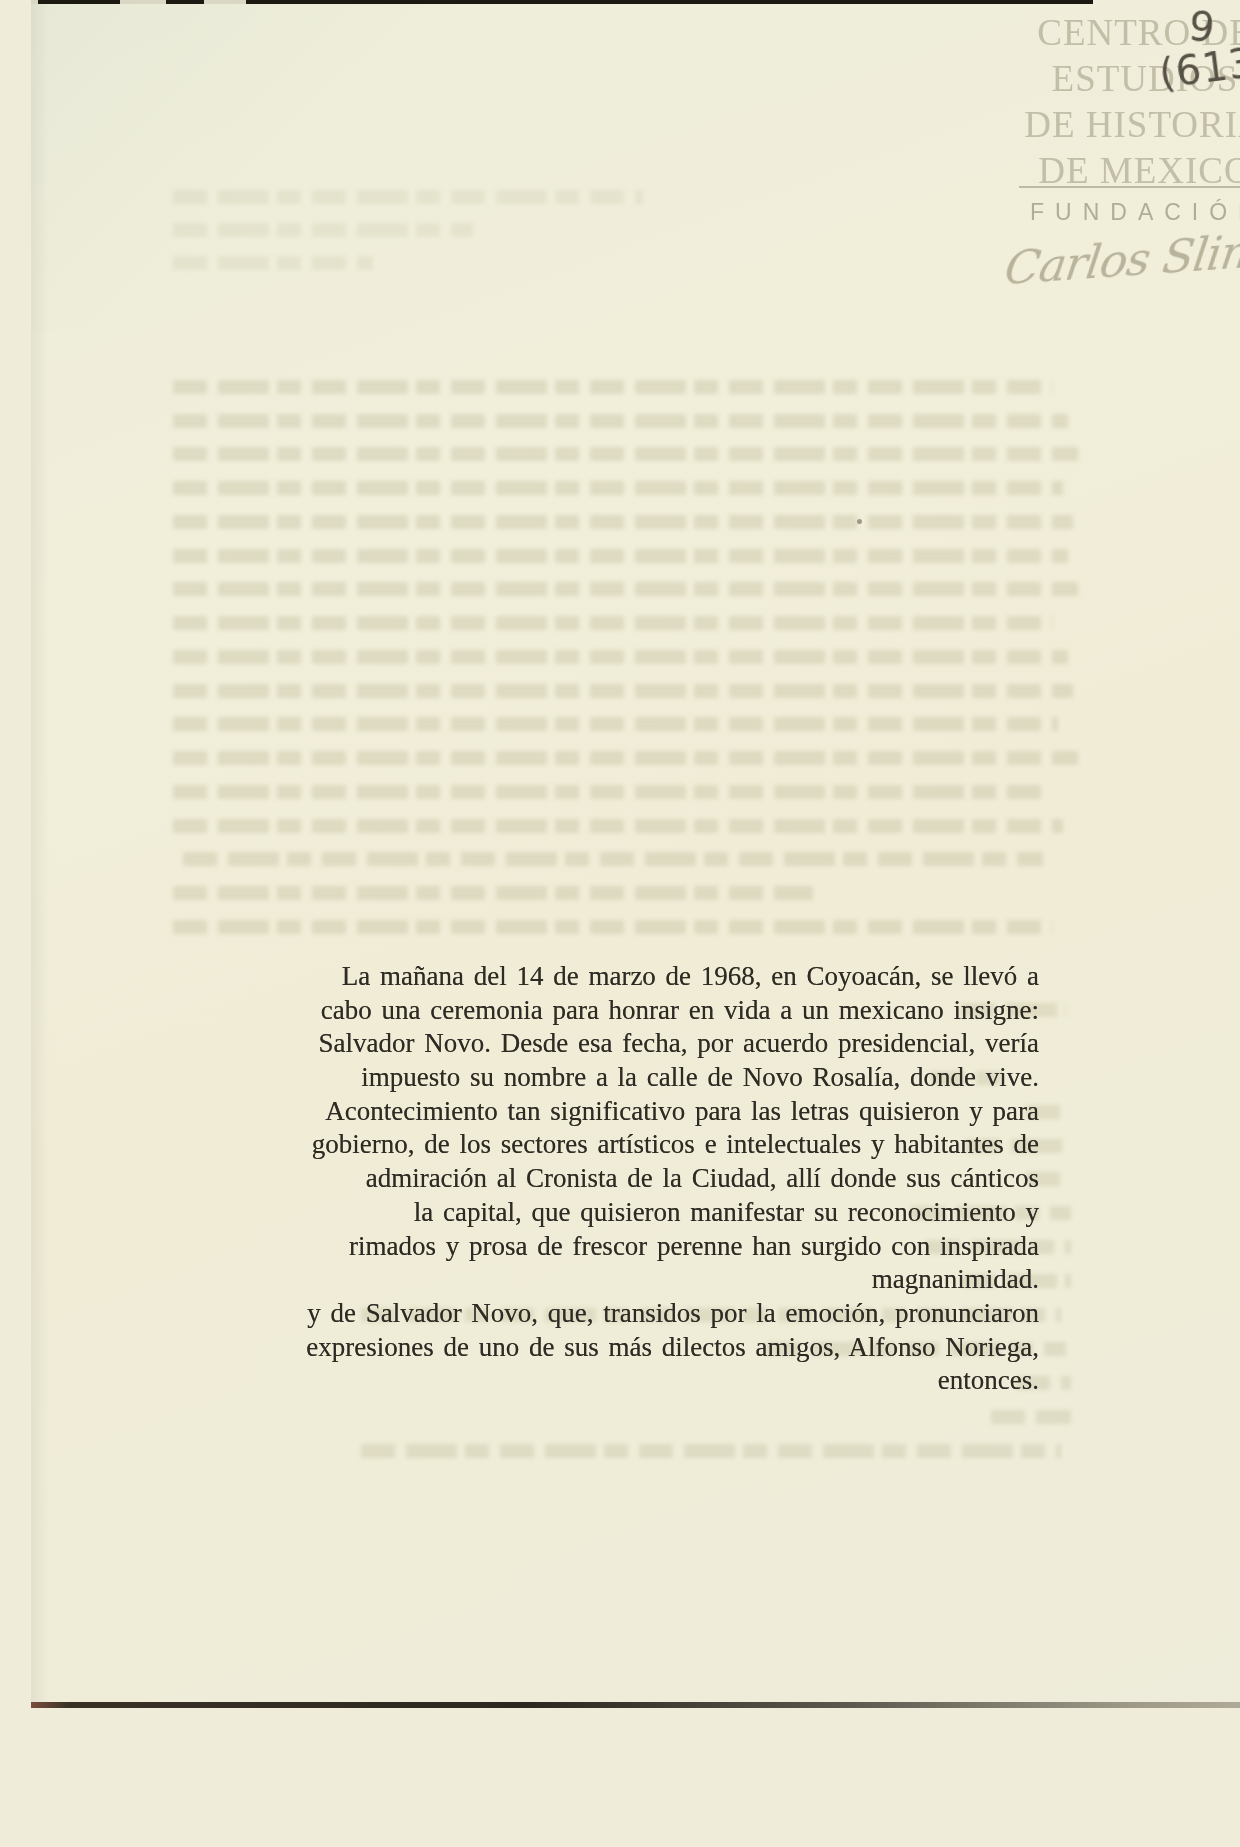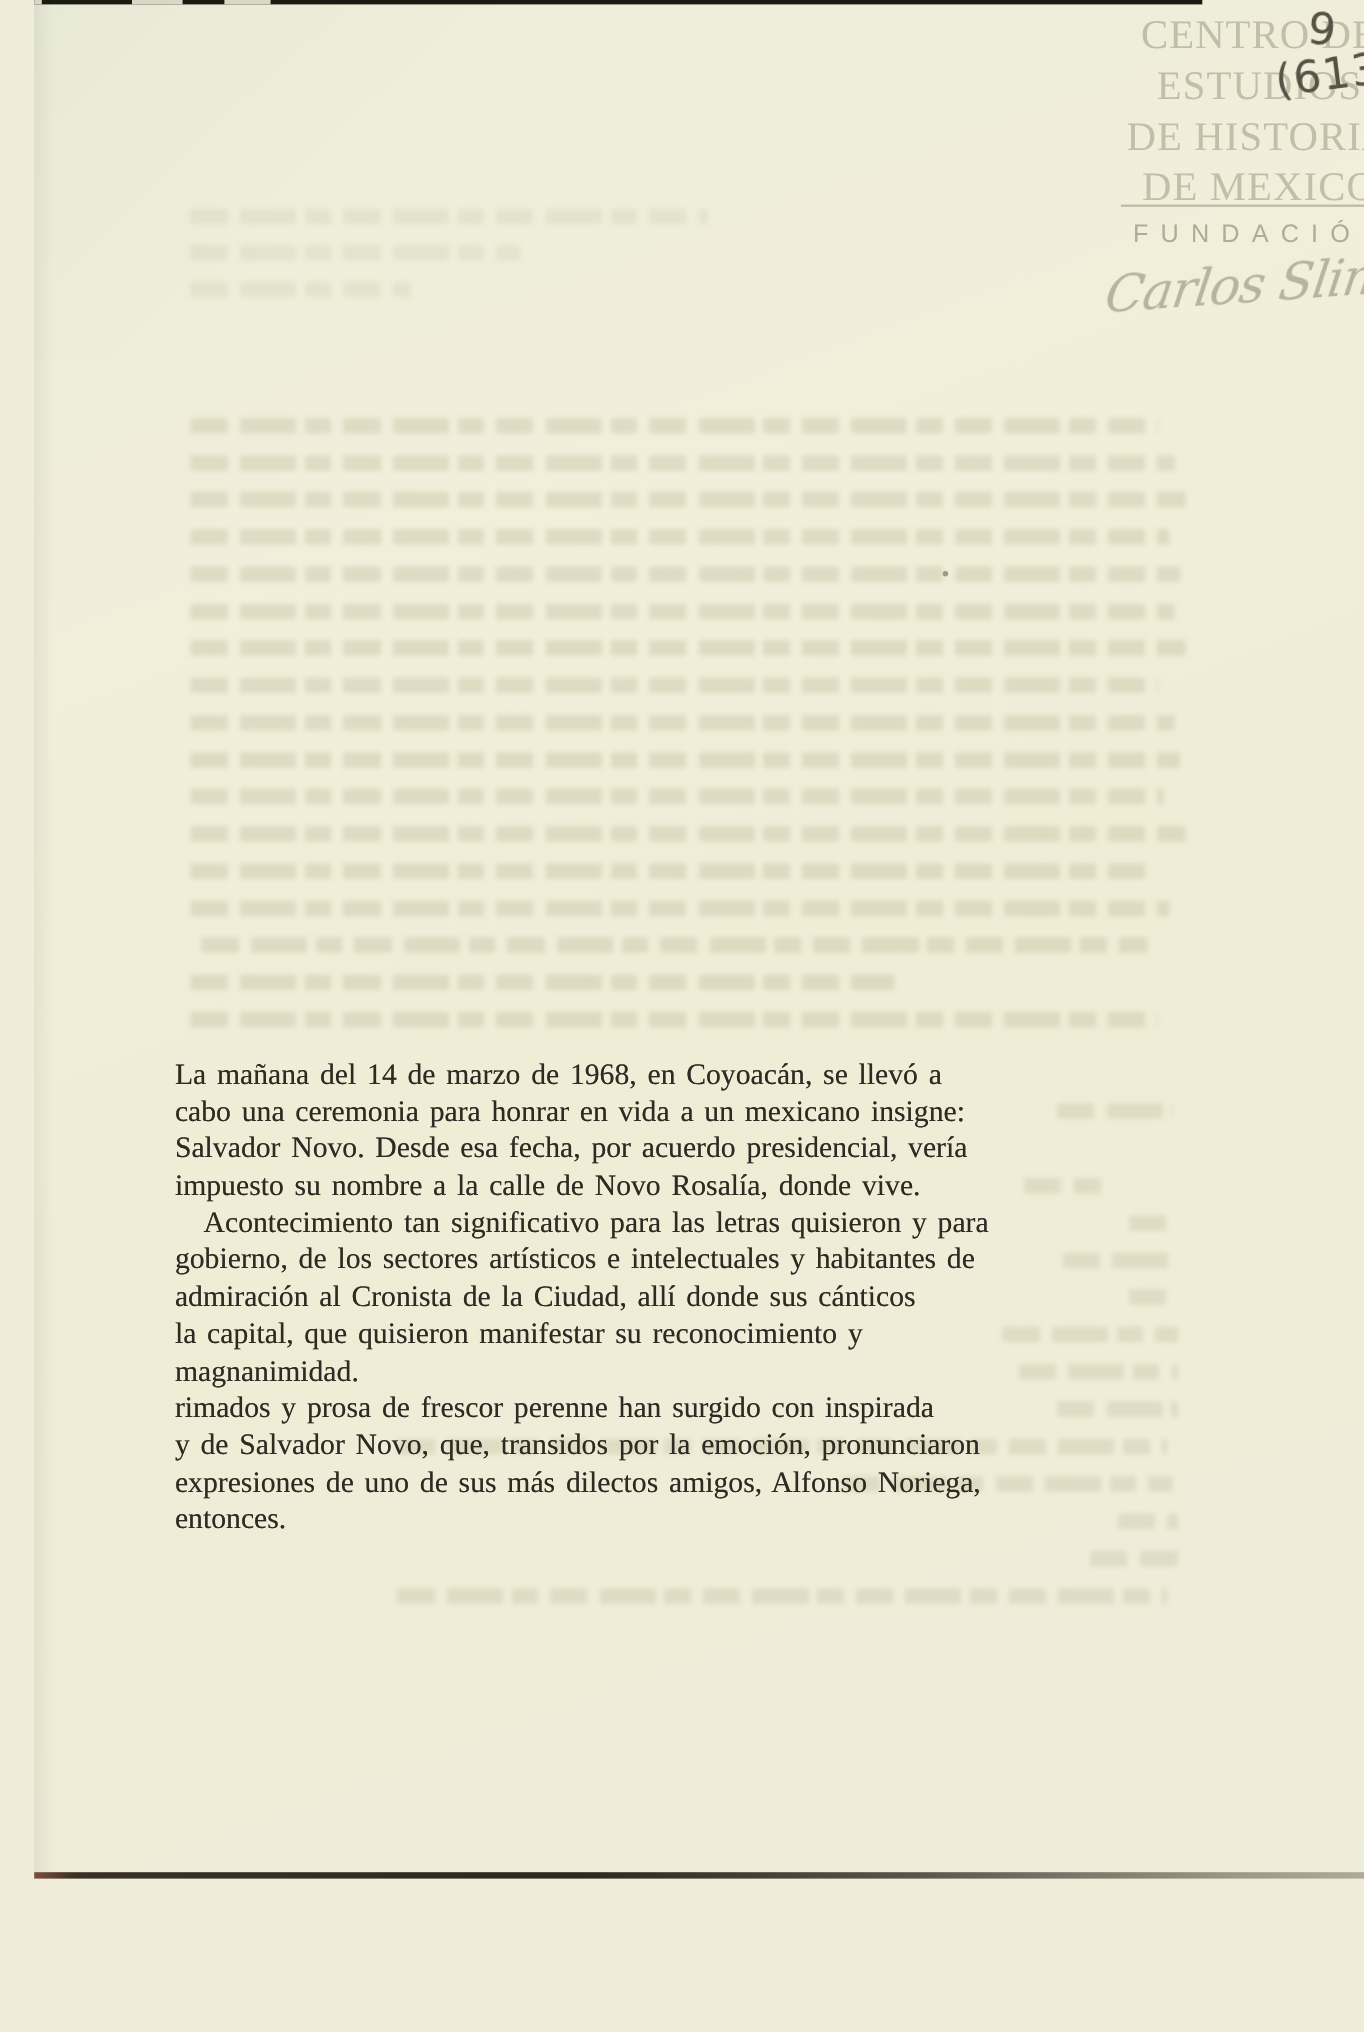--- a/index.html
+++ b/index.html
@@ -48,21 +48,21 @@
       rgba(168,166,128,0.75) 104px 128px, rgba(168,166,128,0) 128px 139px);}
   .ga{opacity:.20}
   .gb{opacity:.34}
   .gd{opacity:.30}
   .speck{position:absolute;left:826px;top:519px;width:5px;height:5px;border-radius:50%;
     background:rgba(92,87,70,0.55);filter:blur(0.6px);}
 
   
   .body-text{position:absolute;left:128px;top:960px;width:880px;color:#2e2b24;
     font-family:"Liberation Serif",serif;font-size:27px;word-spacing:3px;
-    text-shadow:0 0 0.6px rgba(46,43,36,0.65);}
+    text-shadow:0 0 0.6px rgba(46,43,36,0.65);text-align:right;}
   .tline{height:33.7px;line-height:33.7px;white-space:nowrap;}
   .indent{padding-left:26px;}
 </style>
 </head>
 <body>
 
 <div class="page">
 
   <div class="shade-topleft"></div>
   <div class="shade-left"></div>
@@ -133,22 +133,22 @@
       <div class="tline">La mañana del 14 de marzo de 1968, en Coyoacán, se llevó a</div>
       <div class="tline">cabo una ceremonia para honrar en vida a un mexicano insigne:</div>
       <div class="tline">Salvador Novo. Desde esa fecha, por acuerdo presidencial, vería</div>
       <div class="tline">impuesto su nombre a la calle de Novo Rosalía, donde vive.</div>
     </div>
     <div>
       <div class="tline indent">Acontecimiento tan significativo para las letras quisieron y para</div>
       <div class="tline">gobierno, de los sectores artísticos e intelectuales y habitantes de</div>
       <div class="tline">admiración al Cronista de la Ciudad, allí donde sus cánticos</div>
       <div class="tline">la capital, que quisieron manifestar su reconocimiento y</div>
+      <div class="tline">rimados y prosa de frescor perenne han surgido con inspirada</div>
       <div class="tline">magnanimidad.</div>
-      <div class="tline">rimados y prosa de frescor perenne han surgido con inspirada</div>
     </div>
     <div>
       <div class="tline">y de Salvador Novo, que, transidos por la emoción, pronunciaron</div>
       <div class="tline">expresiones de uno de sus más dilectos amigos, Alfonso Noriega,</div>
       <div class="tline">entonces.</div>
     </div>
   </div>
 
 </div>
 

